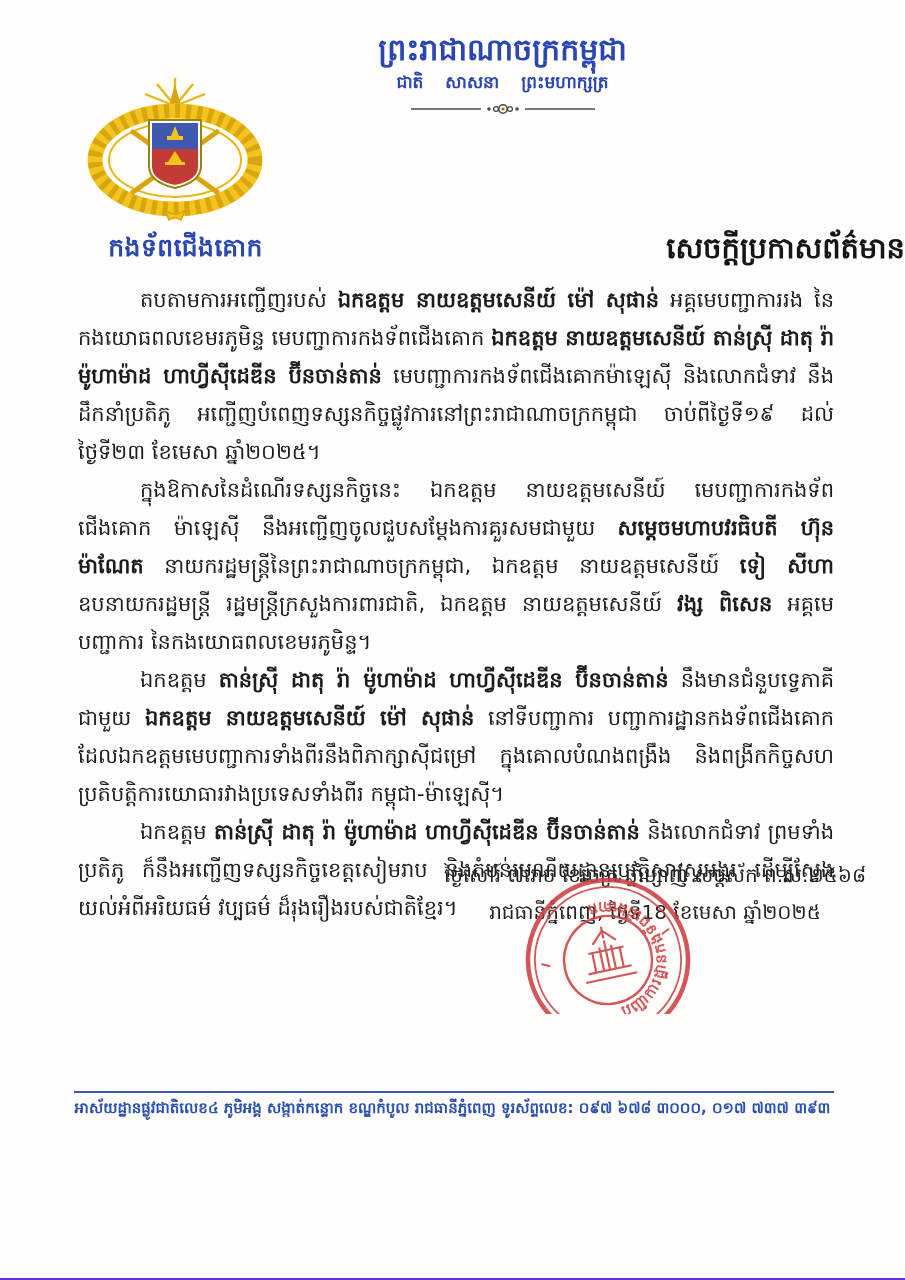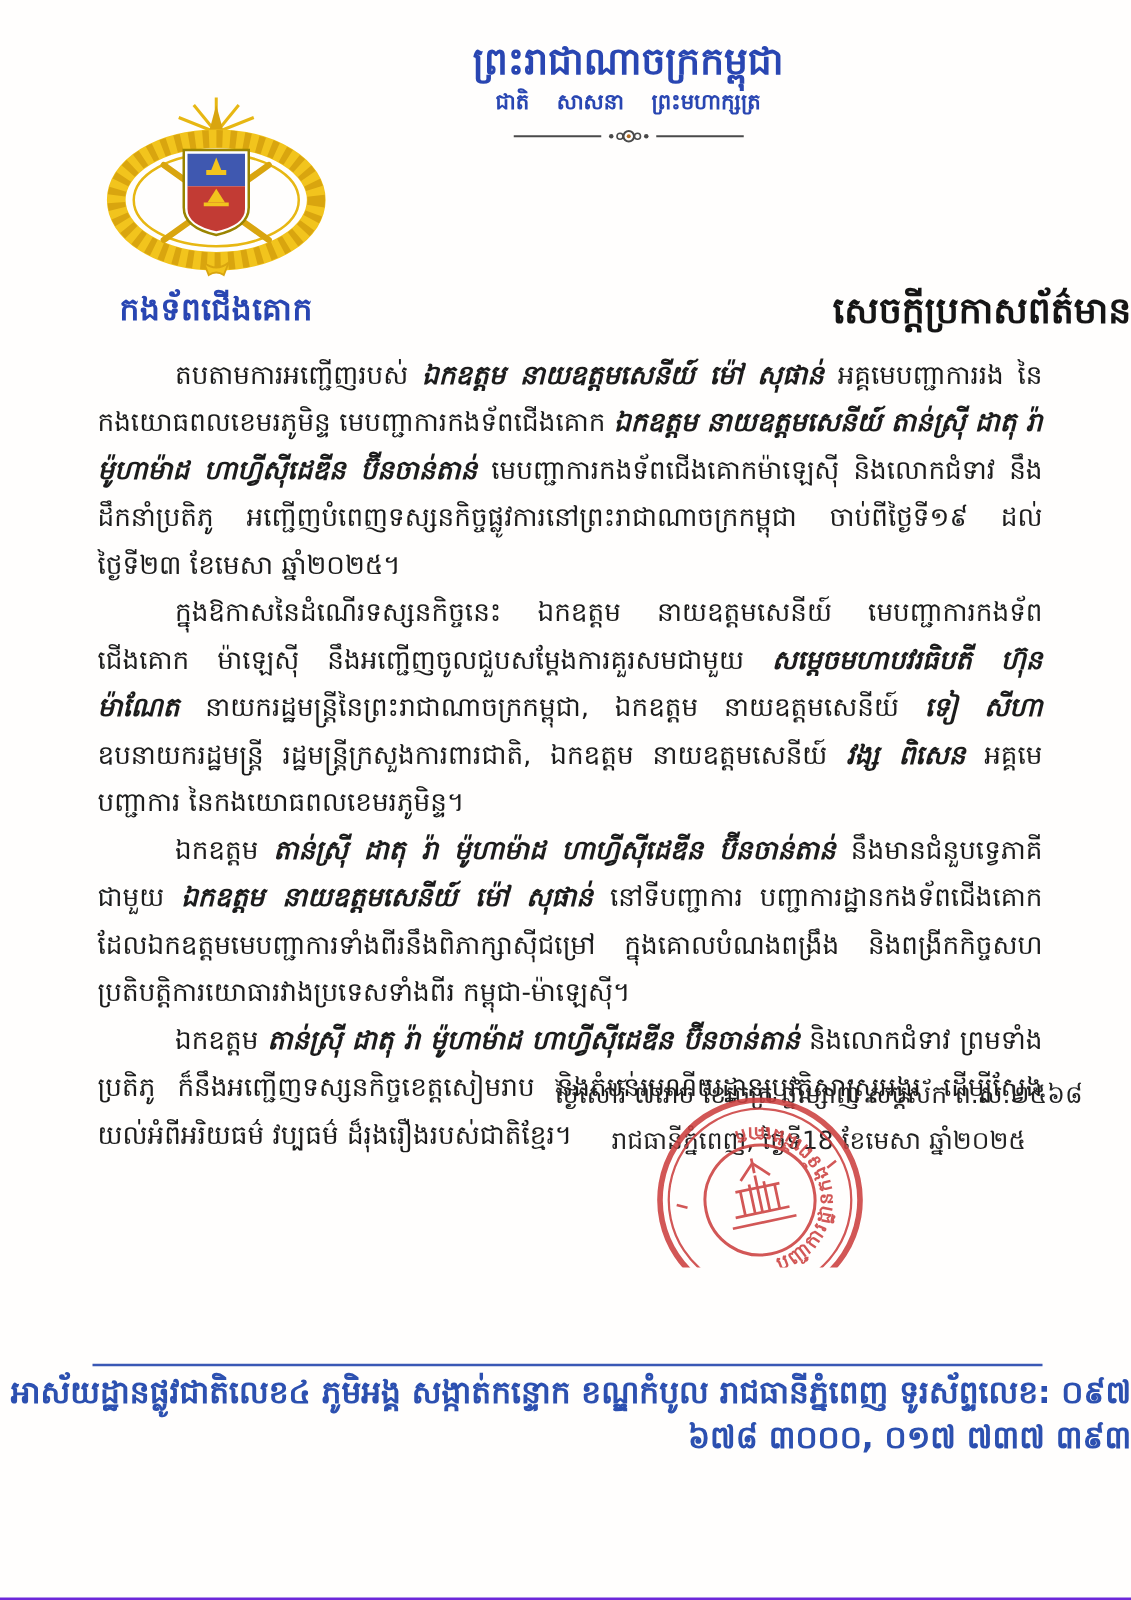--- a/index.html
+++ b/index.html
@@ -10,39 +10,39 @@
     color:#1c1c1c;
     border-bottom:2px solid #6d28d9;
     box-sizing:border-box;
   }
   
   .header-center{position:absolute;top:30px;left:0;width:100%;padding-left:100px;box-sizing:border-box;text-align:center;}
   .kingdom-title{font-size:30px;font-weight:700;color:#2946b2;line-height:1.35;}
   .national-motto{font-size:17px;font-weight:700;color:#2946b2;line-height:1.3;word-spacing:16px;}
   .divider-ornament{margin-top:8px;}
   
-  .logo-block{position:absolute;left:83px;top:76px;width:180px;text-align:center;}
+  .logo-block{position:absolute;left:83px;top:76px;width:180px;text-align:right;}
   .org-name{margin-top:4px;font-size:25px;font-weight:700;color:#2946b2;letter-spacing:0.5px;}
   
   .doc-title{position:absolute;top:230px;left:0;width:905px;text-align:right;
     font-size:29px;font-weight:700;color:#151515;margin:0;}
   
   .body-text{position:absolute;top:281px;left:78px;width:756px;
     font-size:21px;line-height:38px;text-align:justify;}
   .body-text p{margin:0;text-indent:62px;}
-  .body-text b{font-weight:700;font-style:italic;}
+  .body-text b{font-weight:700;}
   
   .dateline{position:absolute;top:829px;left:420px;width:470px;text-align:center;
     font-size:20px;line-height:37px;color:#222;margin-top:28px;}
   
   .seal{position:absolute;left:518px;top:878px;opacity:0.88;}
   
   .footer-line{position:absolute;top:1091px;left:74px;width:760px;height:2px;background:#3a58b5;}
-  .footer-address{position:absolute;top:1098px;left:0;width:100%;text-align:right;
-    font-size:25px;font-weight:700;color:#2c50b0;}
+  .footer-address{position:absolute;top:1098px;left:0;width:100%;text-align:center;
+    font-size:15px;font-weight:700;color:#2c50b0;}
 </style>
 </head>
 <body>
 
 <div class="page">
 
   <div class="header-center">
     <div class="kingdom-title">ព្រះរាជាណាចក្រកម្ពុជា</div>
     <div class="national-motto">ជាតិ សាសនា ព្រះមហាក្សត្រ</div>
     <div class="divider-ornament">

